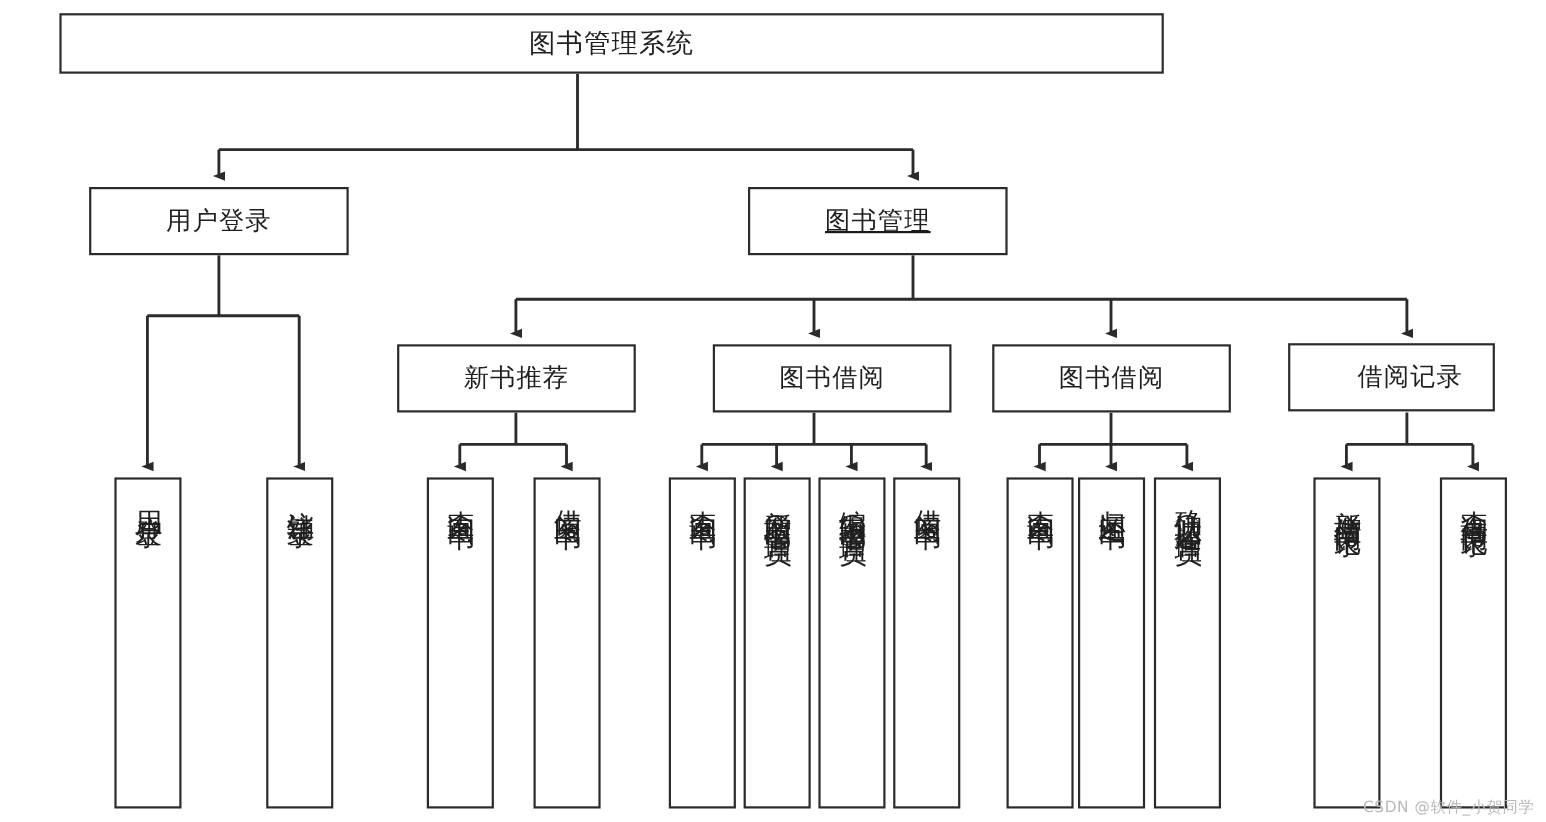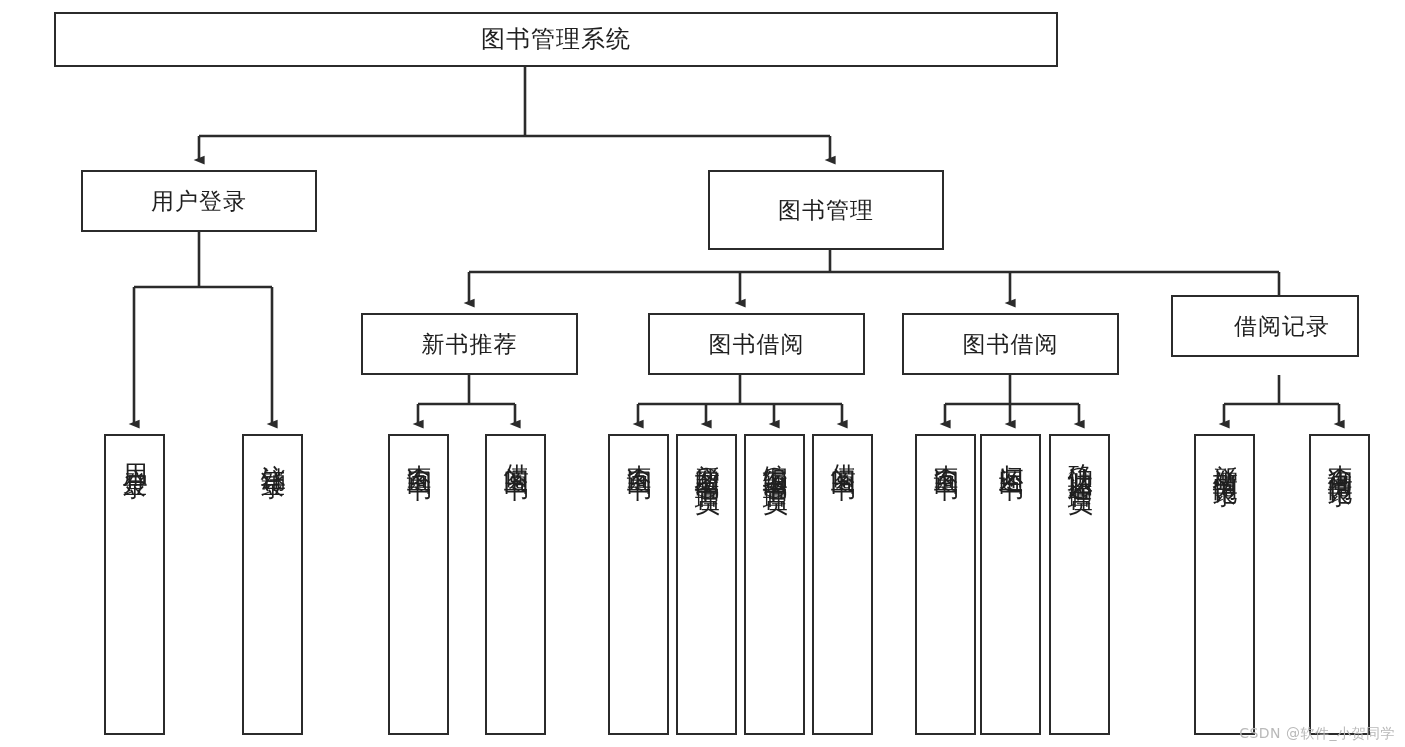--- a/index.html
+++ b/index.html
@@ -125,34 +125,34 @@
     </g>
   </svg>
 
   <div class="node horiz root" style="left:18px;top:12px;width:1004px;height:55px;margin-left:36px;">
     <span class="lbl">图书管理系统</span>
   </div>
 
   <div class="node horiz" style="left:81px;top:170px;width:236px;height:62px;">
     <span class="lbl">用户登录</span>
   </div>
-  <div class="node horiz" style="left:708px;top:170px;width:236px;height:80px;">
+  <div class="node horiz" style="left:680px;top:170px;width:236px;height:62px;text-decoration:underline;">
     <span class="lbl">图书管理</span>
   </div>
 
   <div class="node horiz" style="left:361px;top:313px;width:217px;height:62px;">
     <span class="lbl">新书推荐</span>
   </div>
   <div class="node horiz" style="left:632px;top:313px;width:217px;height:62px;margin-left:16px;">
     <span class="lbl">图书借阅</span>
   </div>
   <div class="node horiz" style="left:902px;top:313px;width:217px;height:62px;">
     <span class="lbl">图书借阅</span>
   </div>
-  <div class="node horiz" style="left:1171px;top:295px;width:188px;height:62px;padding-left:34px;">
+  <div class="node horiz" style="left:1171px;top:312px;width:188px;height:62px;padding-left:34px;">
     <span class="lbl">借阅记录</span>
   </div>
 
   <div class="node vert" style="left:104px;top:434px;width:61px;height:301px;">
     <span class="lbl">用户登录</span>
   </div>
   <div class="node vert" style="left:242px;top:434px;width:61px;height:301px;">
     <span class="lbl">注销登录</span>
   </div>
 

